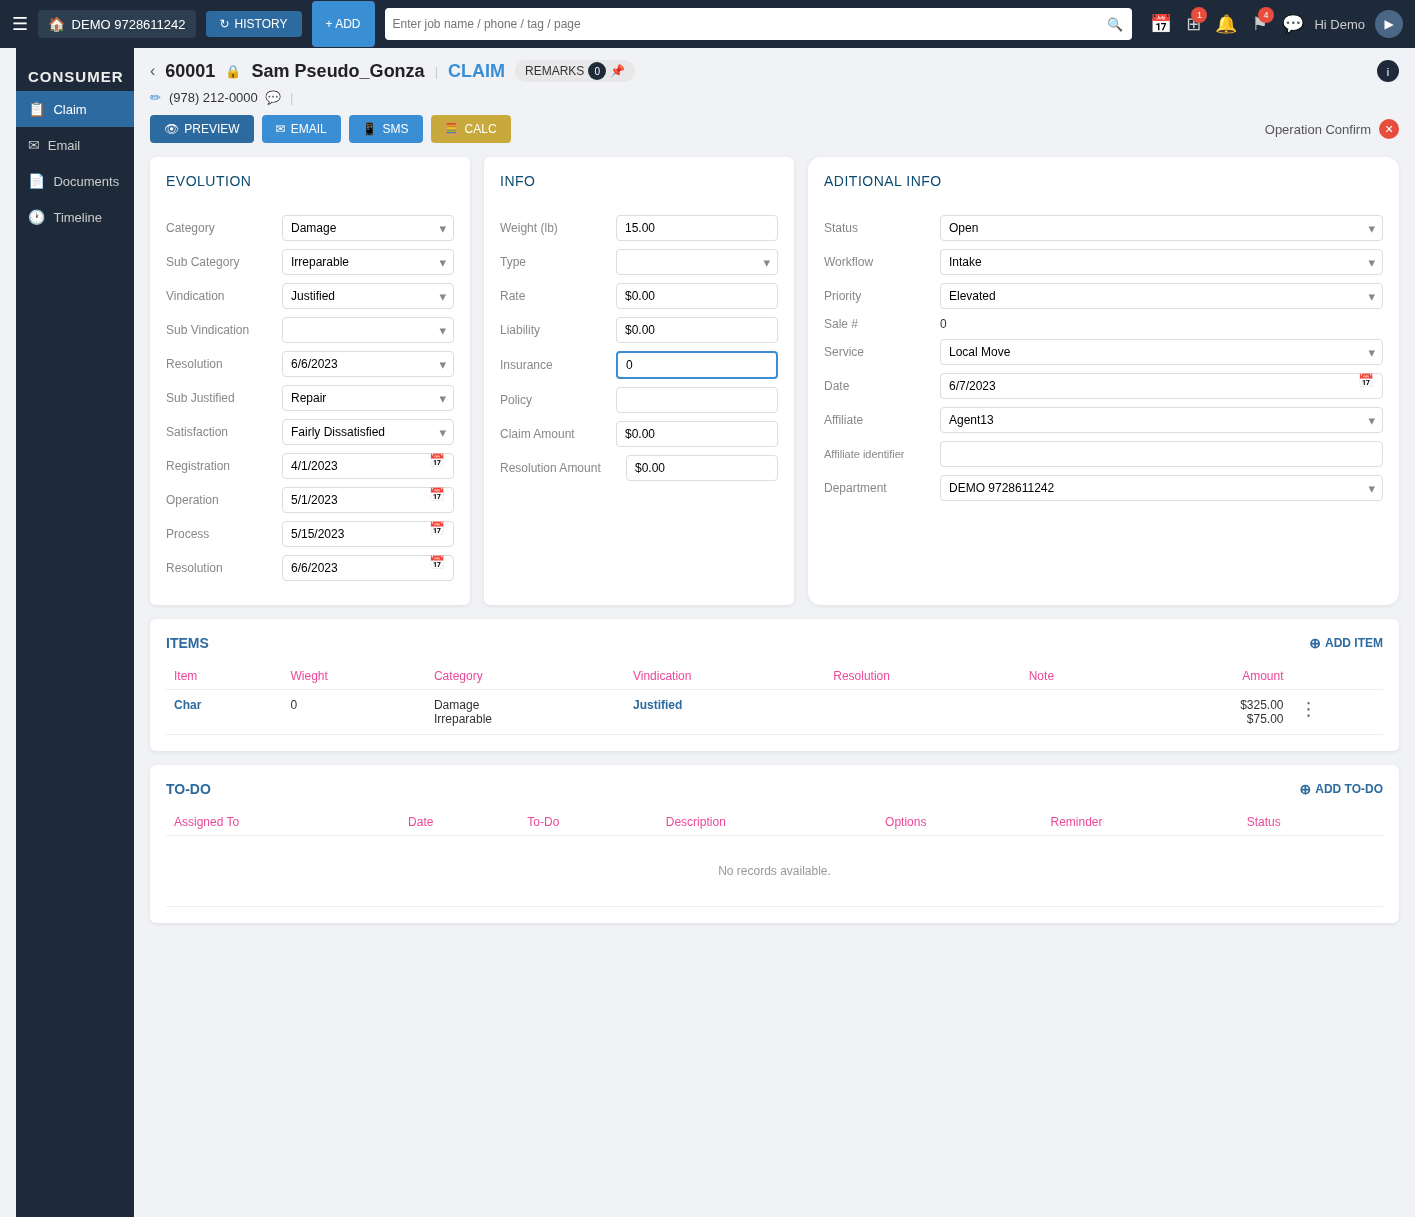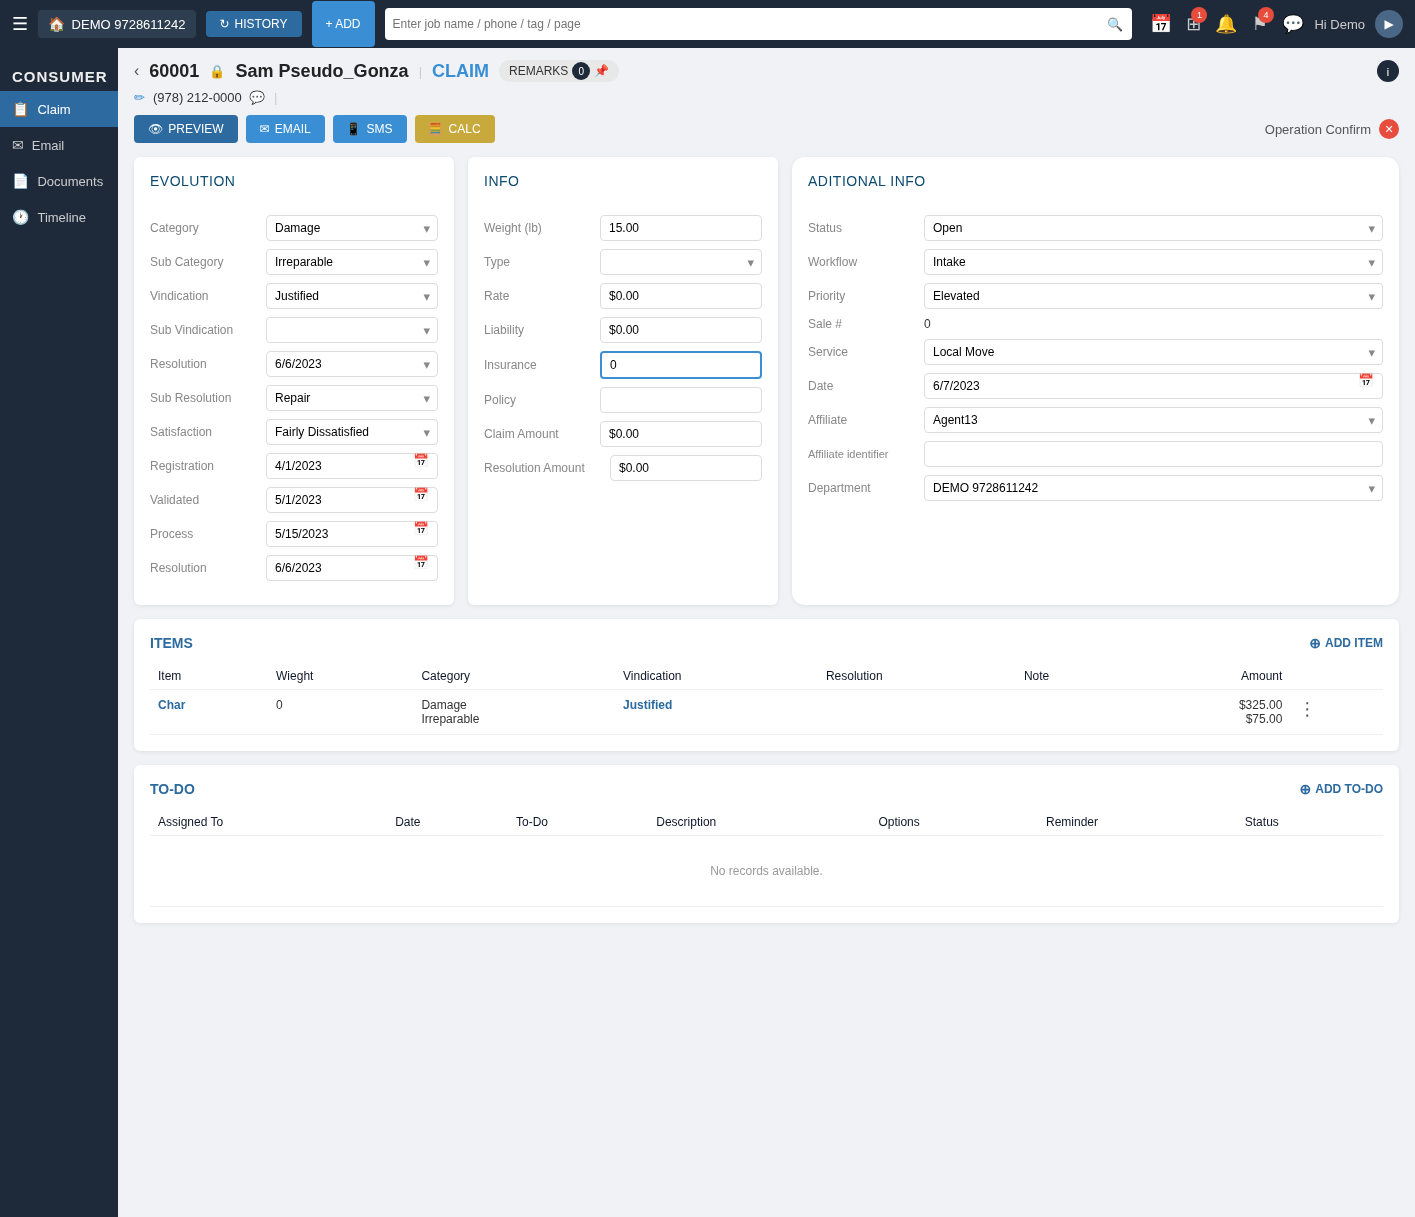--- a/index.html
+++ b/index.html
@@ -21,21 +21,21 @@
     .top-nav .nav-icons { display: flex; align-items: center; gap: 14px; margin-left: 8px; }
     .top-nav .nav-icon { position: relative; color: #ccc; font-size: 18px; cursor: pointer; }
     .top-nav .badge { position: absolute; top: -6px; right: -6px; background: #e74c3c; color: #fff; border-radius: 50%; width: 16px; height: 16px; font-size: 9px; display: flex; align-items: center; justify-content: center; }
     .top-nav .hi-demo { color: #ccc; font-size: 13px; }
     .top-nav .avatar-icon { background: #4a6785; border-radius: 50%; width: 28px; height: 28px; display: flex; align-items: center; justify-content: center; font-size: 12px; cursor: pointer; }
 
     
     .main-wrapper { display: flex; margin-top: 48px; height: calc(100vh - 48px); }
 
     
-    .sidebar { width: 118px; background: #1e2a3a; color: #fff; flex-shrink: 0; padding-top: 10px; }
+    .sidebar { width: 118px; background: #1e2a3a; color: #fff; flex-shrink: 0; padding-top: 10px; margin-left: 16px; }
     .sidebar .consumer-label { font-size: 15px; font-weight: bold; padding: 10px 12px 6px; color: #eee; letter-spacing: 1px; }
     .sidebar .sidebar-item { padding: 10px 12px; cursor: pointer; display: flex; align-items: center; gap: 8px; font-size: 13px; color: #ccc; }
     .sidebar .sidebar-item.active { background: #2d6a9f; color: #fff; }
     .sidebar .sidebar-item .sicon { font-size: 14px; }
 
     
     .content { flex: 1; overflow-y: auto; padding: 12px 16px; }
 
     
     .page-header { display: flex; align-items: center; gap: 10px; margin-bottom: 8px; flex-wrap: wrap; }
@@ -88,21 +88,21 @@
 
     
     .section-card { background: #fff; border-radius: 6px; padding: 16px; box-shadow: 0 1px 4px rgba(0,0,0,0.08); margin-bottom: 14px; }
     .section-header { display: flex; align-items: center; margin-bottom: 12px; }
     .section-title { font-size: 14px; font-weight: bold; color: #2d6a9f; }
     .add-btn { margin-left: auto; color: #2d6a9f; font-size: 12px; cursor: pointer; display: flex; align-items: center; gap: 4px; font-weight: bold; }
     .add-btn .plus-circle { font-size: 14px; }
 
     .table-container { width: 100%; overflow-x: auto; }
     table { width: 100%; border-collapse: collapse; font-size: 12px; }
-    table th { color: #0f172a; font-weight: normal; padding: 6px 8px; border-bottom: 1px solid #eee; text-align: left; }
+    table th { color: #ec4899; font-weight: normal; padding: 6px 8px; border-bottom: 1px solid #eee; text-align: left; }
     table td { padding: 8px 8px; border-bottom: 1px solid #eee; vertical-align: top; }
     .item-name-link { color: #2d6a9f; font-weight: bold; cursor: pointer; text-decoration: none; }
     .vindication-justified { color: #2d6a9f; font-weight: bold; }
     .amount-cell { text-align: right; }
     .three-dots { cursor: pointer; font-size: 18px; color: #555; }
 
     
     .todo-card { background: #fff; border-radius: 6px; padding: 16px; box-shadow: 0 1px 4px rgba(0,0,0,0.08); }
     .no-records { text-align: center; color: #999; font-size: 12px; padding: 20px; }
   </style>
@@ -250,21 +250,21 @@
         <div class="form-row">
           <span class="form-label">Resolution</span>
           <div class="select-wrapper form-control">
             <select>
               <option>6/6/2023</option>
             </select>
           </div>
         </div>
 
         <div class="form-row">
-          <span class="form-label">Sub Resolution</span>
+          <span class="form-label">Sub Justified</span>
           <div class="select-wrapper form-control">
             <select>
               <option>Repair</option>
             </select>
           </div>
         </div>
 
         <div class="form-row">
           <span class="form-label">Satisfaction</span>
           <div class="select-wrapper form-control">
@@ -276,21 +276,21 @@
 
         <div class="form-row">
           <span class="form-label">Registration</span>
           <div class="date-wrapper form-control">
             <input type="text" class="input-box" value="4/1/2023" style="">
             <span class="cal-icon">📅</span>
           </div>
         </div>
 
         <div class="form-row">
-          <span class="form-label">Validated</span>
+          <span class="form-label">Operation</span>
           <div class="date-wrapper form-control">
             <input type="text" class="input-box" value="5/1/2023" style="">
             <span class="cal-icon">📅</span>
           </div>
         </div>
 
         <div class="form-row">
           <span class="form-label">Process</span>
           <div class="date-wrapper form-control">
             <input type="text" class="input-box" value="5/15/2023" style="">

